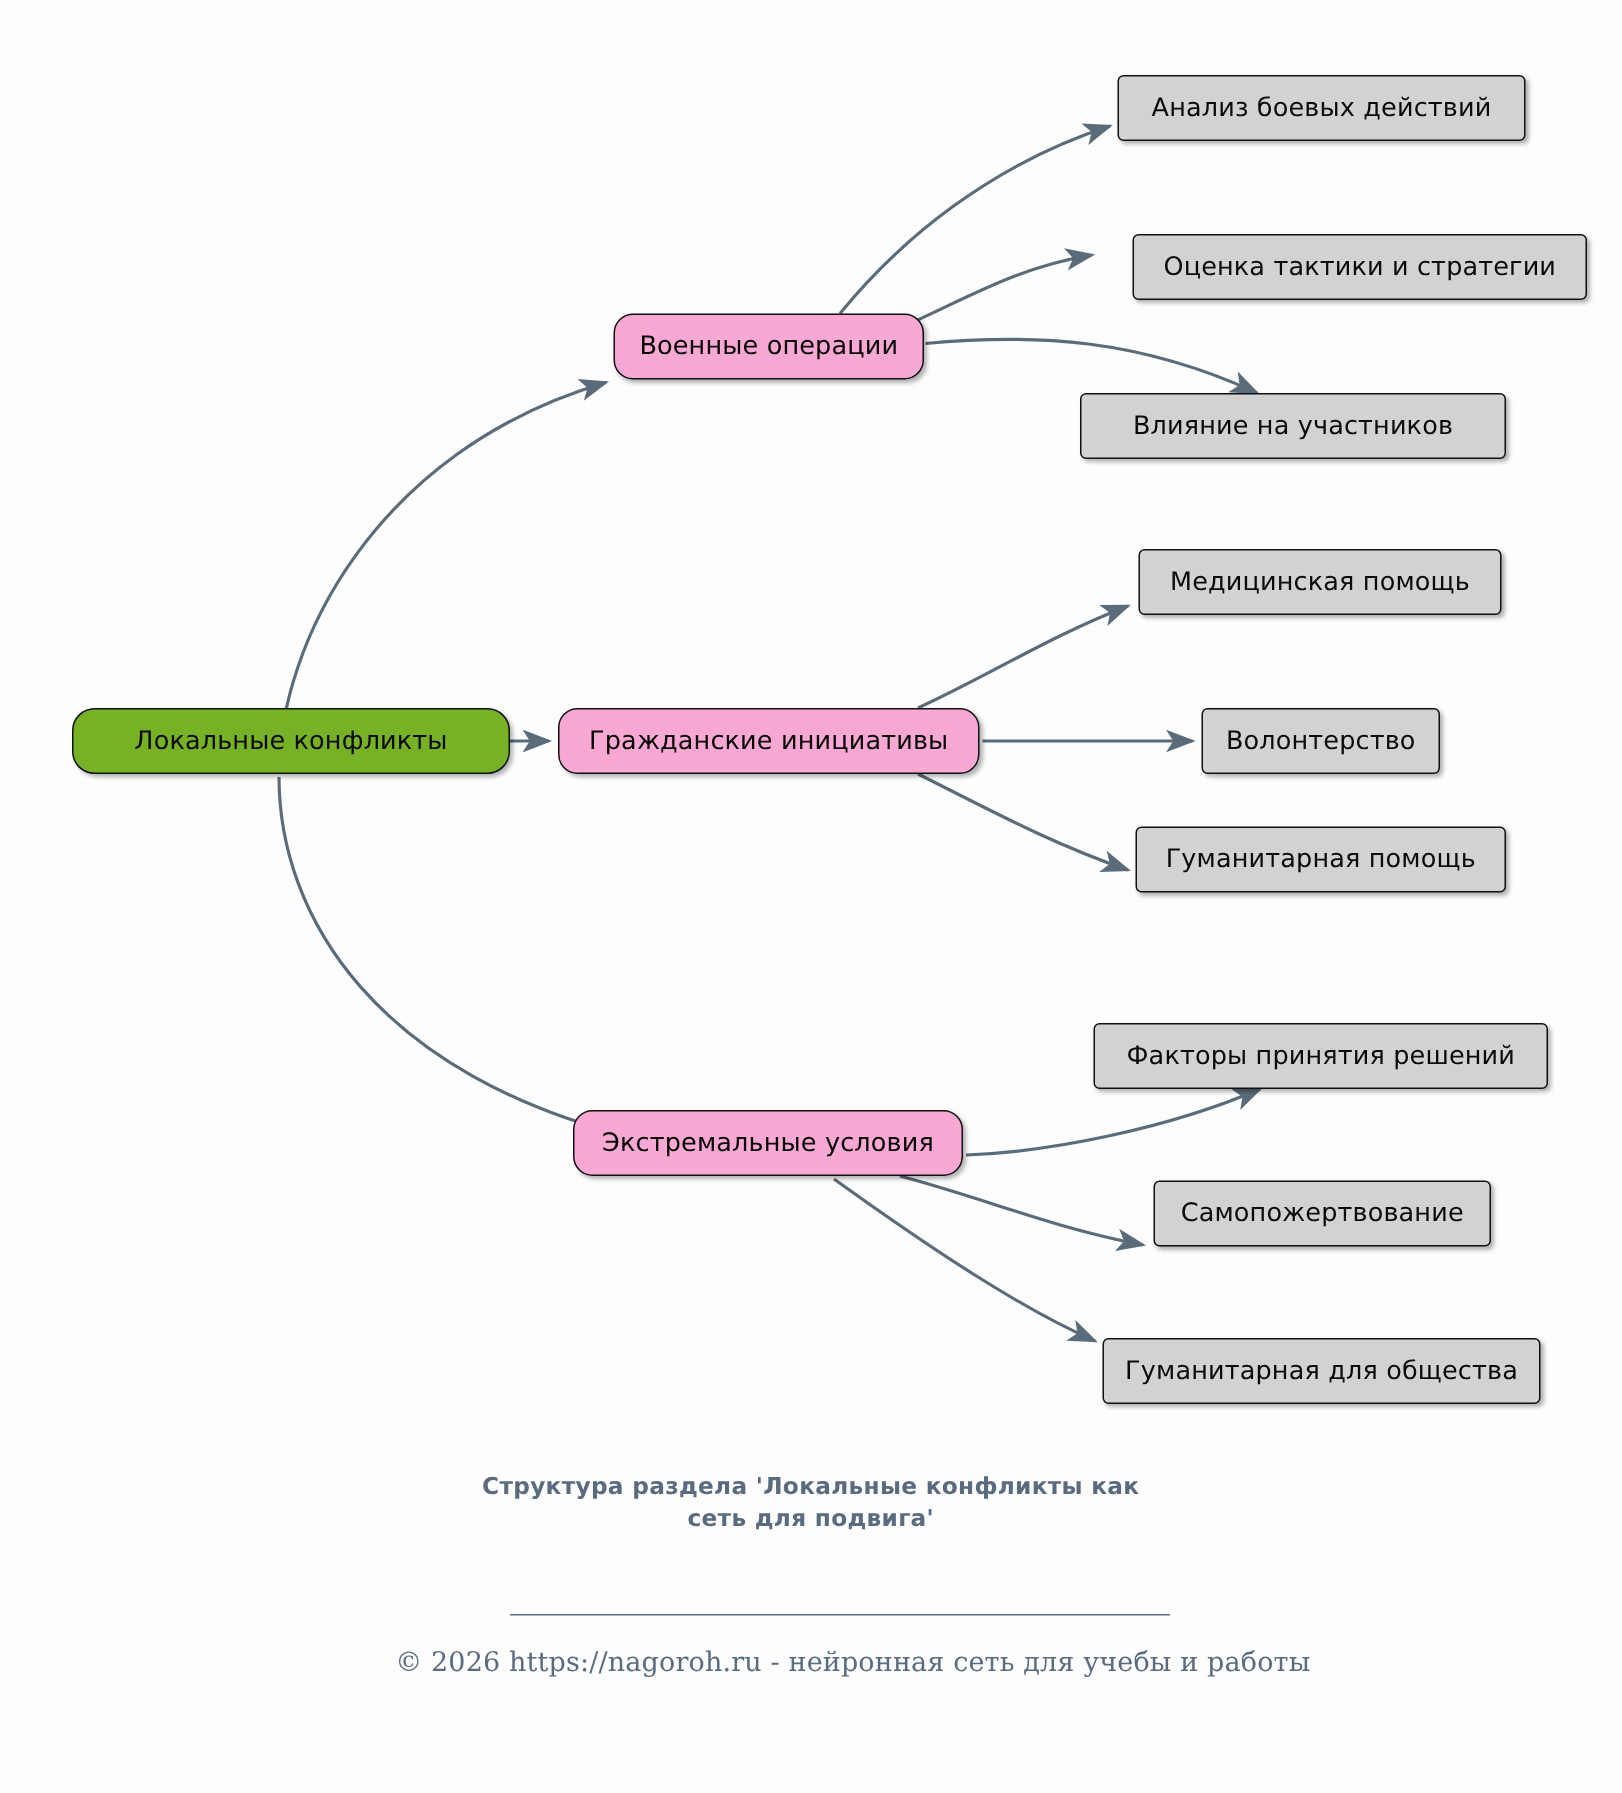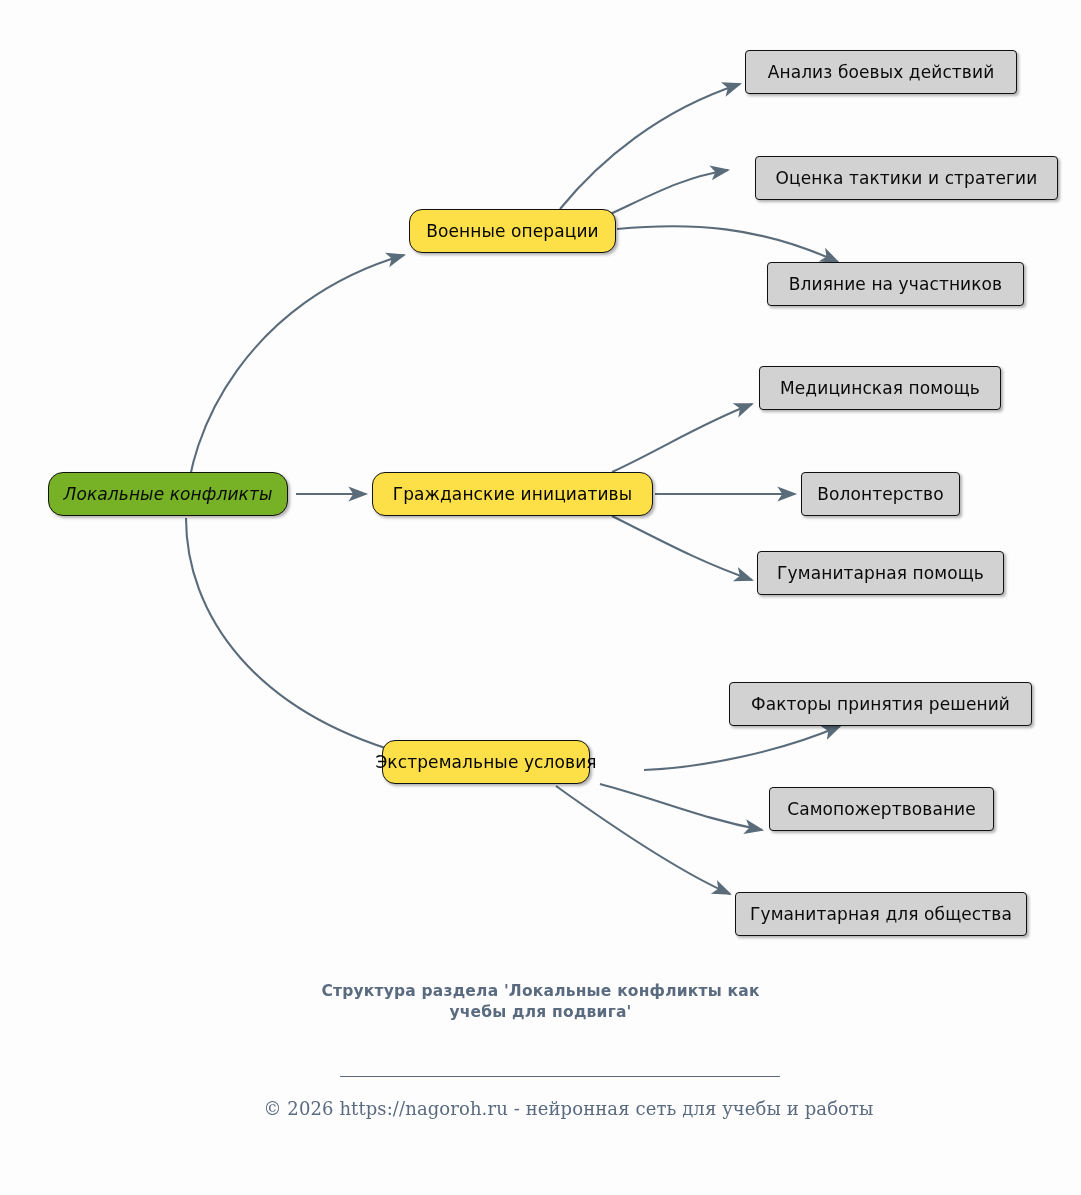--- a/index.html
+++ b/index.html
@@ -53,21 +53,21 @@
     font-size: 17px;
     color: #0a0a0a;
     letter-spacing: 0.1px;
   }
 
   .node.root {
     background: #76b126;
     border-radius: 15px;
   }
   .node.branch {
-    background: #fde047;
+    background: #f9a8d4;
     border-radius: 13px;
   }
   .node.branch .node-label {
     color: #050505;
   }
   .node.leaf {
     background: #d2d2d2;
     border-radius: 4px;
   }
 
@@ -127,66 +127,66 @@
       <path d="M 612,472 C 660,450 700,424 752,404"></path>
       <path d="M 655,494 L 795,494"></path>
       <path d="M 612,516 C 660,540 700,562 752,580"></path>
 
       <path d="M 644,770 C 700,768 780,752 840,726"></path>
       <path d="M 600,784 C 660,800 700,818 762,830"></path>
       <path d="M 556,786 C 620,832 680,872 730,894"></path>
     </g>
   </svg>
 
-  <div class="node root" style="left:48px; top:472px; width:240px; height:44px;font-style:italic;">
+  <div class="node root" style="left:48px; top:472px; width:292px; height:44px;">
     <span class="node-label">Локальные конфликты</span>
   </div>
 
   <div class="node branch" style="left:409px; top:209px; width:207px; height:44px;">
     <span class="node-label">Военные операции</span>
   </div>
   <div class="node leaf" style="left:745px; top:50px; width:272px; height:44px;">
     <span class="node-label">Анализ боевых действий</span>
   </div>
   <div class="node leaf" style="left:730px; top:156px; width:303px; height:44px;margin-left:25px;">
     <span class="node-label">Оценка тактики и стратегии</span>
   </div>
-  <div class="node leaf" style="left:767px; top:262px; width:257px; height:44px;justify-content:center;">
+  <div class="node leaf" style="left:720px; top:262px; width:284px; height:44px;justify-content:center;">
     <span class="node-label">Влияние на участников</span>
   </div>
 
   <div class="node branch" style="left:372px; top:472px; width:281px; height:44px;">
     <span class="node-label">Гражданские инициативы</span>
   </div>
   <div class="node leaf" style="left:759px; top:366px; width:242px; height:44px;">
     <span class="node-label">Медицинская помощь</span>
   </div>
   <div class="node leaf" style="left:801px; top:472px; width:159px; height:44px;">
     <span class="node-label">Волонтерство</span>
   </div>
   <div class="node leaf" style="left:757px; top:551px; width:247px; height:44px;">
     <span class="node-label">Гуманитарная помощь</span>
   </div>
 
-  <div class="node branch" style="left:382px; top:740px; width:208px; height:44px;">
+  <div class="node branch" style="left:382px; top:740px; width:260px; height:44px;">
     <span class="node-label">Экстремальные условия</span>
   </div>
   <div class="node leaf" style="left:729px; top:682px; width:303px; height:44px;">
     <span class="node-label">Факторы принятия решений</span>
   </div>
   <div class="node leaf" style="left:769px; top:787px; width:225px; height:44px;">
     <span class="node-label">Самопожертвование</span>
   </div>
   <div class="node leaf" style="left:735px; top:892px; width:292px; height:44px;">
     <span class="node-label">Гуманитарная для общества</span>
   </div>
 
   <div class="caption" style="top:981px;">
     <div>Структура раздела 'Локальные конфликты как</div>
-    <div>учебы для подвига'</div>
+    <div>сеть для подвига'</div>
   </div>
 
   <div class="divider" style="left:340px; top:1076px; width:440px;"></div>
 
   <div class="footer" style="top:1098px;margin-left:28px;">
     <span>© 2026 https://nagoroh.ru - нейронная сеть для учебы и работы</span>
   </div>
 
 </div>
 

